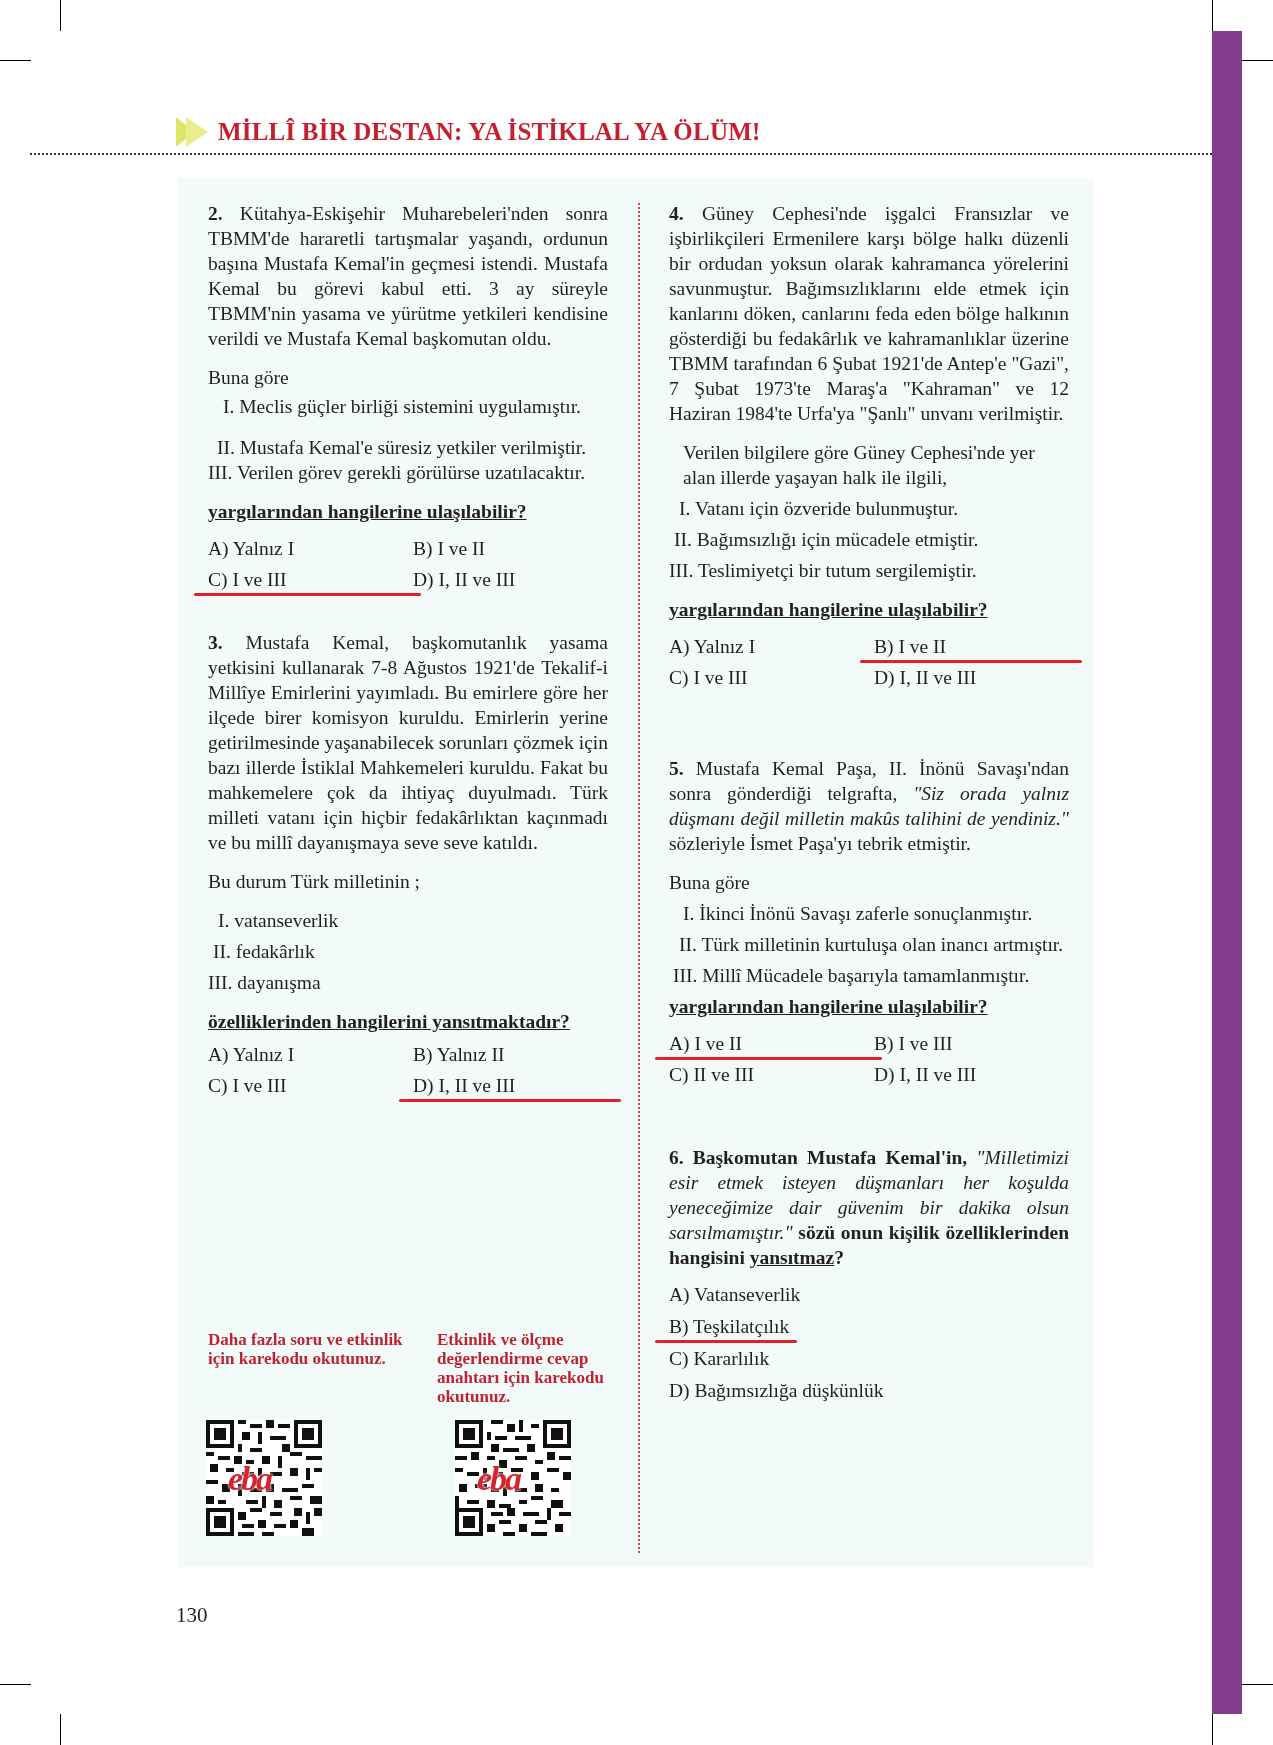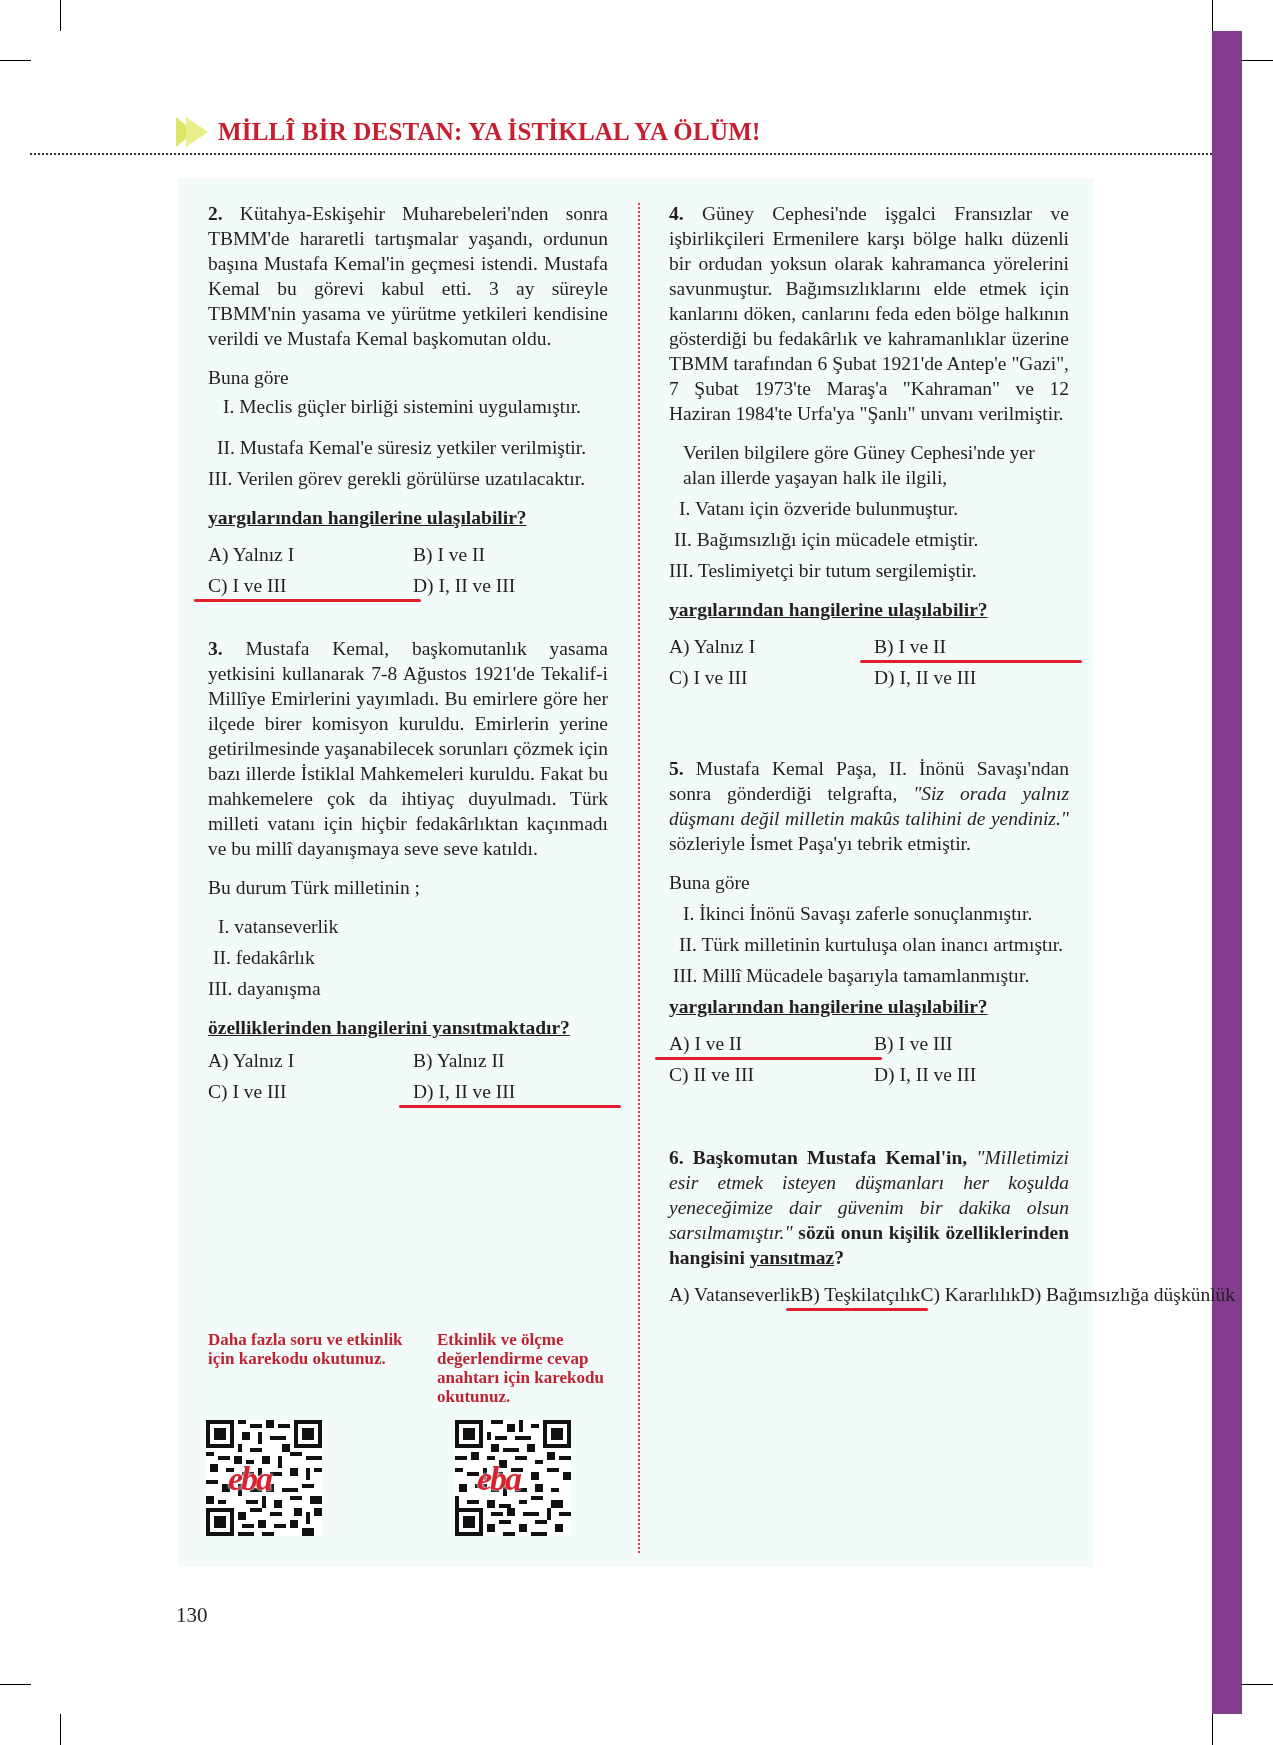--- a/index.html
+++ b/index.html
@@ -68,21 +68,21 @@
 <div class="col left">
 
   <div>
     <p class="para">
       <span class="num">2.</span>
       <span>Kütahya-Eskişehir Muharebeleri'nden sonra TBMM'de hararetli tartışmalar yaşandı, ordunun başına Mustafa Kemal'in geçmesi istendi. Mustafa Kemal bu görevi kabul etti. 3 ay süreyle TBMM'nin yasama ve yürütme yetkileri kendisine verildi ve Mustafa Kemal başkomutan oldu.</span>
     </p>
     <p class="lead" style="margin-top:14px;">Buna göre</p>
     <p class="stmt para" style="padding-left:40px;text-indent:-25px;margin-top:4px;">I. Meclis güçler birliği sistemini uygulamıştır.</p>
     <p class="stmt para" style="padding-left:30px;text-indent:-21px;margin-top:16px;">II. Mustafa Kemal'e süresiz yetkiler verilmiştir.</p>
-    <p class="stmt para" style="padding-left:28px;text-indent:-28px;margin-top:6px;">III. Verilen görev gerekli görülürse uzatılacaktır.</p>
+    <p class="stmt para" style="padding-left:28px;text-indent:-28px;">III. Verilen görev gerekli görülürse uzatılacaktır.</p>
     <p class="q-prompt" style="margin-top:14px;">yargılarından hangilerine ulaşılabilir?</p>
     <div class="opts" style="margin-top:12px;">
       <span class="opt">A) Yalnız I</span>
       <span class="opt">B) I ve II</span>
       <span class="opt correct">C) I ve III</span>
       <span class="opt">D) I, II ve III</span>
     </div>
   </div>
 
   <div style="margin-top:38px;">
@@ -171,21 +171,21 @@
   </div>
 
   <div style="margin-top:58px;">
     <p class="para">
       <span class="num">6.</span>
       <span class="bold">Başkomutan Mustafa Kemal'in,</span>
       <i>"Milletimizi esir etmek isteyen düşmanları her koşulda yeneceğimize dair güvenim bir dakika olsun sarsılmamıştır."</i>
       <span class="bold">sözü onun kişilik özelliklerinden hangisini</span>
       <span class="bold u">yansıtmaz</span><span class="bold">?</span>
     </p>
-    <div style="margin-top:12px;display:flex;flex-direction:row;row-gap:7px;">
+    <div style="margin-top:12px;display:flex;flex-direction:column;row-gap:7px;">
       <span class="opt">A) Vatanseverlik</span>
       <span class="opt correct" style="align-self:flex-start;">B) Teşkilatçılık</span>
       <span class="opt">C) Kararlılık</span>
       <span class="opt">D) Bağımsızlığa düşkünlük</span>
     </div>
   </div>
 </div>
 
 <div class="page-number">130</div>
 

